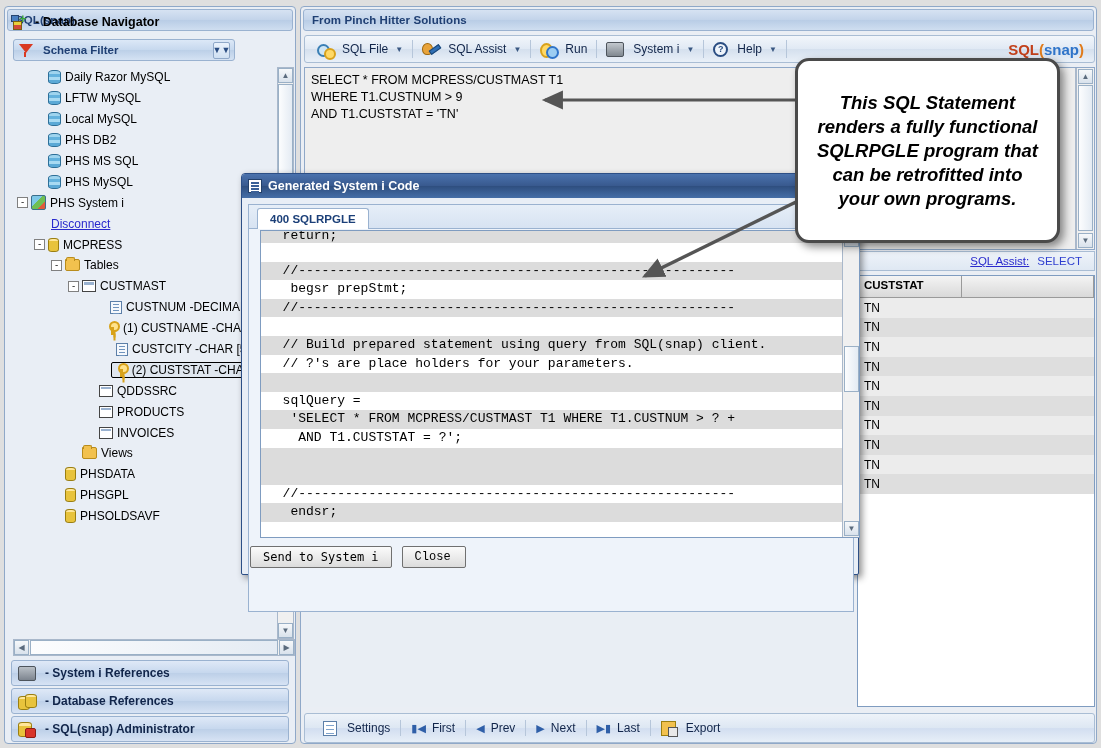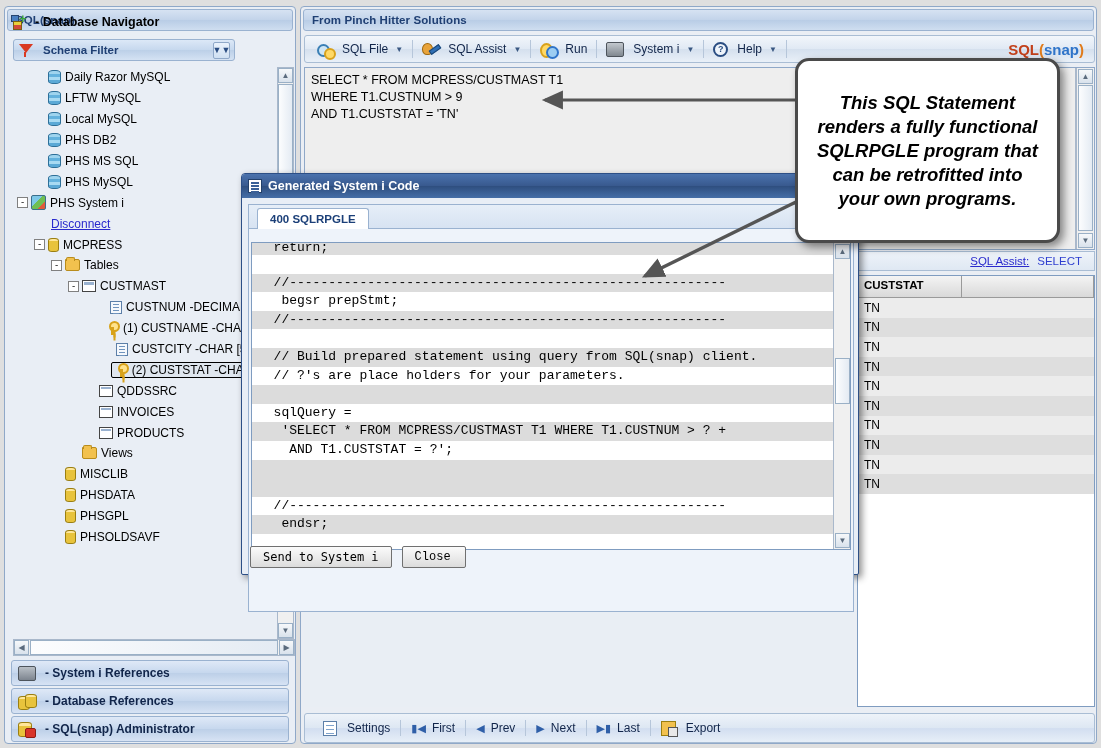--- a/index.html
+++ b/index.html
@@ -255,22 +255,22 @@
   .ic-doc { width:14px;height:14px;background:#fff;border:1px solid #23406b; position:relative;}
   .ic-doc:before{content:"";position:absolute;left:2px;top:2px;right:2px;height:1.5px;background:#3a5f96;box-shadow:0 3px 0 #3a5f96,0 6px 0 #3a5f96,0 9px 0 #3a5f96;}
   #dlgInner { position:absolute; left:6px; top:30px; width:606px; height:408px;
     background:#eef3fa; border:1px solid #9ab2d0; }
   #dlgTabs { position:absolute; left:0; top:0; width:604px; height:24px;
     background:linear-gradient(to bottom,#e6eef8,#d7e3f2); border-bottom:1px solid #9ab2d0;}
   .dtab { position:absolute; left:8px; top:3px; height:21px; padding:0 12px;
     background:#fff; border:1px solid #9ab2d0; border-bottom:none;
     border-radius:3px 3px 0 0; display:flex; align-items:center;
     font-weight:bold; font-size:11.5px; color:#1b3f78; }
-  #codeWrap { position:absolute; left:2px; top:25px; width:600px; height:308px;
-    background:#fff; border:1px solid #7f9cc0; overflow:hidden;margin-top:12px; }
+  #codeWrap { position:absolute; left:11px; top:25px; width:600px; height:308px;
+    background:#fff; border:1px solid #7f9cc0; overflow:hidden; }
   #codeArea { position:absolute; left:0; top:0; right:17px; bottom:0; overflow:hidden; background:#fff; }
   .cline { height:18.6px; line-height:18.6px; font-family:"Liberation Mono","DejaVu Sans Mono",monospace;
            font-size:13px; white-space:pre; padding-left:6px; color:#000; }
   .cline.alt { background:#dcdcdc; }
   .cline.partial { height:12px; line-height:10px; overflow:hidden; }
   #dlgBtns { position:absolute; left:8px; top:372px; display:flex; gap:10px; }
   .dbtn {
     background:linear-gradient(to bottom,#fbfbfb,#dcdcdc);
     border:1px solid #707070; border-radius:2px;
     padding:3px 12px; font-size:12px; font-family:"Liberation Mono","DejaVu Sans Mono",monospace;
@@ -443,45 +443,37 @@
           <span style="display: flex; align-items: center;">
             <span class="ico ic-table"></span>
             <span class="lbl">QDDSSRC</span>
           </span>
         </div>
         <div class="trow">
           <span class="spacer" style="width: 74px;"></span>
           <span class="spacer" style="width: 14px;"></span>
           <span style="display: flex; align-items: center;">
             <span class="ico ic-table"></span>
+            <span class="lbl">PRODUCTS</span>
+          </span>
+        </div>
+        <div class="trow">
+          <span class="spacer" style="width: 74px;"></span>
+          <span class="spacer" style="width: 14px;"></span>
+          <span style="display: flex; align-items: center;">
+            <span class="ico ic-table"></span>
             <span class="lbl">INVOICES</span>
-          </span>
-        </div>
-        <div class="trow">
-          <span class="spacer" style="width: 74px;"></span>
-          <span class="spacer" style="width: 14px;"></span>
-          <span style="display: flex; align-items: center;">
-            <span class="ico ic-table"></span>
-            <span class="lbl">PRODUCTS</span>
           </span>
         </div>
         <div class="trow">
           <span class="spacer" style="width: 57px;"></span>
           <span class="spacer" style="width: 14px;"></span>
           <span style="display: flex; align-items: center;">
             <span class="ico ic-folder"></span>
             <span class="lbl">Views</span>
-          </span>
-        </div>
-        <div class="trow">
-          <span class="spacer" style="width: 40px;"></span>
-          <span class="spacer" style="width: 14px;"></span>
-          <span style="display: flex; align-items: center;">
-            <span class="ico ic-lib"></span>
-            <span class="lbl">MISCLIB</span>
           </span>
         </div>
         <div class="trow">
           <span class="spacer" style="width: 40px;"></span>
           <span class="spacer" style="width: 14px;"></span>
           <span style="display: flex; align-items: center;">
             <span class="ico ic-lib"></span>
             <span class="lbl">PHSDATA</span>
           </span>
         </div>

